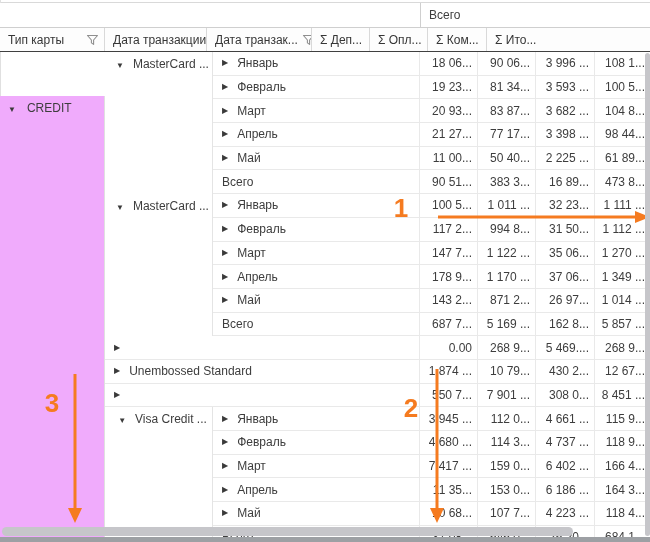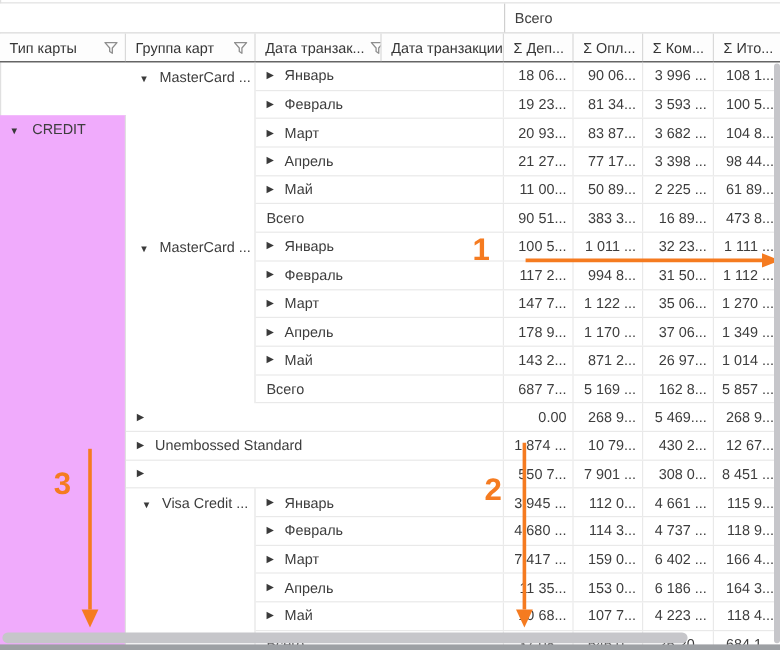--- a/index.html
+++ b/index.html
@@ -66,35 +66,29 @@
     </div>
   </div>
 
   <div class="col-header">
     <div class="hcell filt hc0">
       <span>Тип карты</span>
       <svg class="funnel" width="13" height="12" viewBox="0 0 13 12">
           <path d="M1.5 1.5h10L7.6 6v4.4L5.4 8.9V6L1.5 1.5z" fill="none" stroke="#8f8f8f" stroke-width="1.1" stroke-linejoin="round"></path>
         </svg>
     </div>
-    <div class="hcell filt hc1">
-      <span>Группа карт</span>
-      <svg class="funnel" width="13" height="12" viewBox="0 0 13 12">
-          <path d="M1.5 1.5h10L7.6 6v4.4L5.4 8.9V6L1.5 1.5z" fill="none" stroke="#8f8f8f" stroke-width="1.1" stroke-linejoin="round"></path>
-        </svg>
+    <div class="hcell hc3">
+      <span>Дата транзакции</span>
     </div>
     <div class="hcell filt hc2">
       <span>Дата транзак...</span>
       <svg class="funnel" width="13" height="12" viewBox="0 0 13 12">
           <path d="M1.5 1.5h10L7.6 6v4.4L5.4 8.9V6L1.5 1.5z" fill="none" stroke="#8f8f8f" stroke-width="1.1" stroke-linejoin="round"></path>
         </svg>
     </div>
-    <div class="hcell hc3">
-      <span>Дата транзакции</span>
-    </div>
     <div class="hcell hc4">
       <span>Σ Деп...</span>
     </div>
     <div class="hcell hc5">
       <span>Σ Опл...</span>
     </div>
     <div class="hcell hc6">
       <span>Σ Ком...</span>
     </div>
     <div class="hcell hc7">
@@ -149,21 +143,21 @@
             <div class="val v1">77 17...</div>
             <div class="val v2">3 398 ...</div>
             <div class="val v3">98 44...</div>
           </div>
           <div class="row">
             <div class="mcell">
               <span class="tri">▶</span>
               <span>Май</span>
             </div>
             <div class="val v0">11 00...</div>
-            <div class="val v1">50 89...</div>
+            <div class="val v1">50 40...</div>
             <div class="val v2">2 225 ...</div>
             <div class="val v3">61 89...</div>
           </div>
           <div class="row">
             <div class="mcell">
               <span>Всего</span>
             </div>
             <div class="val v0">90 51...</div>
             <div class="val v1">383 3...</div>
             <div class="val v2">16 89...</div>

